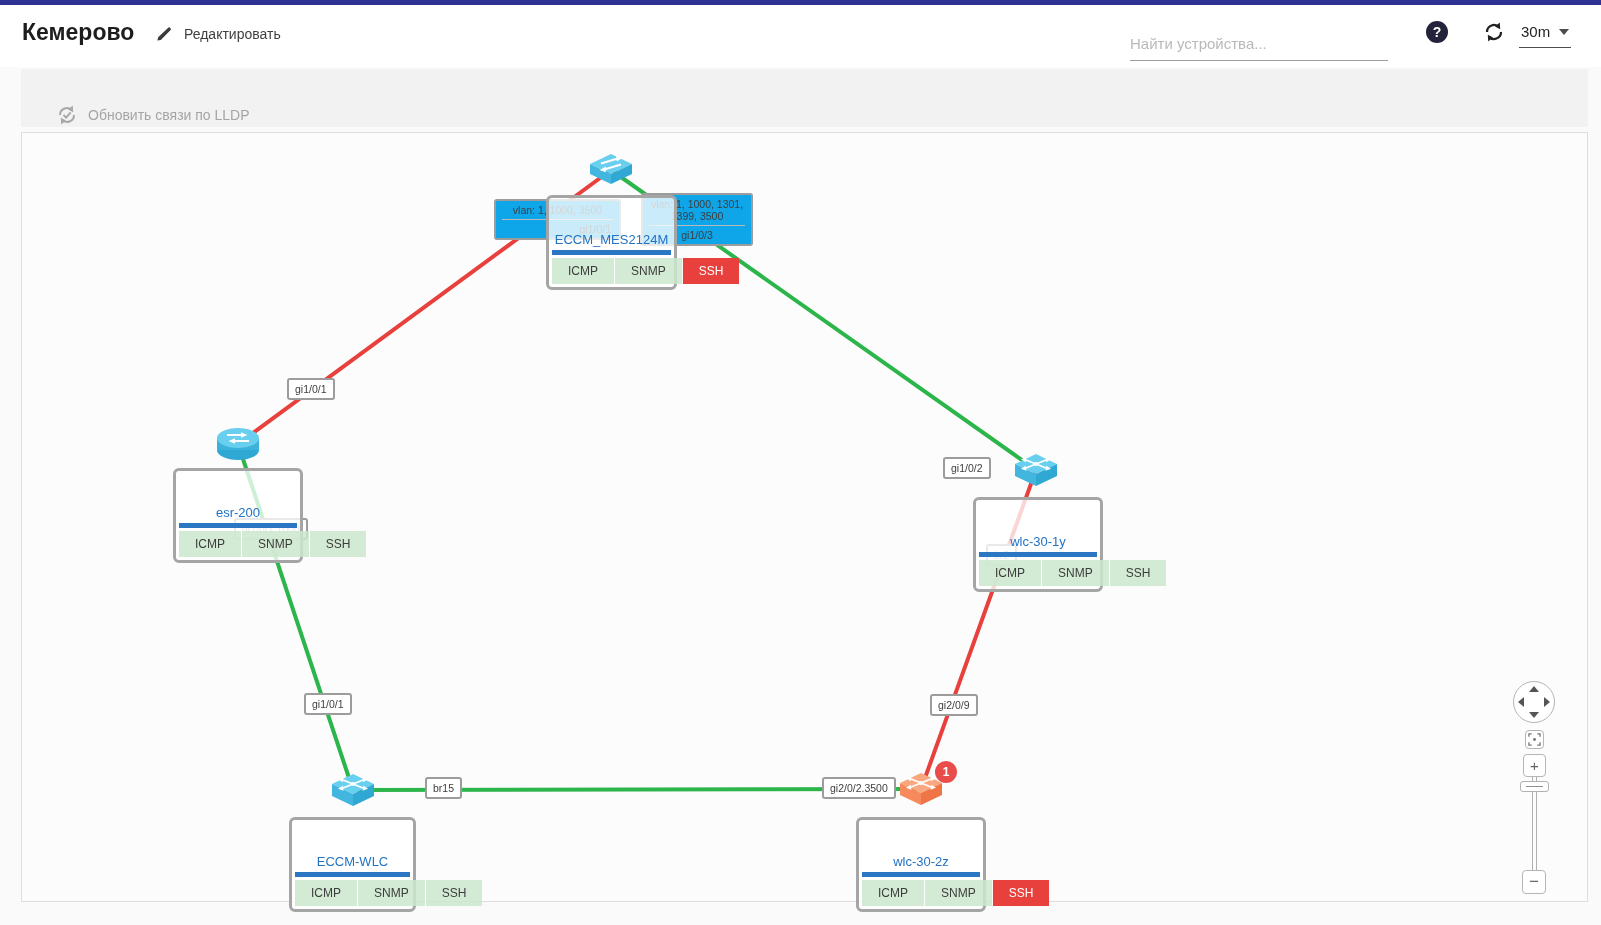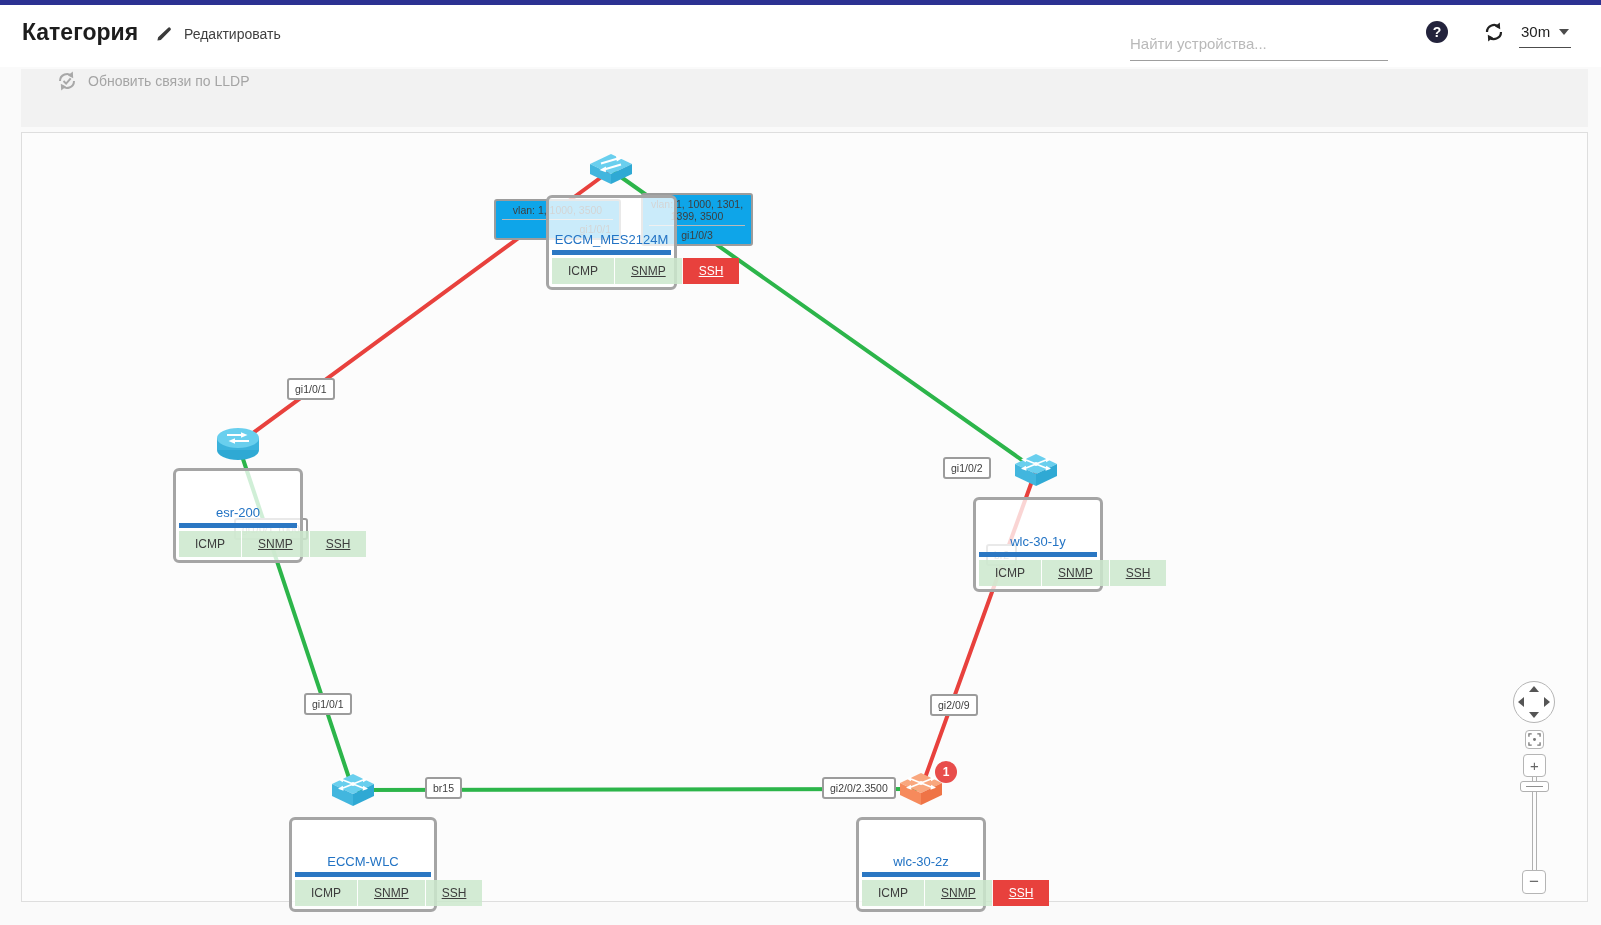--- a/index.html
+++ b/index.html
@@ -29,21 +29,21 @@
     background:#23233c; color:#fff; font-weight:700; font-size:14px; line-height:22px;
     text-align:center; cursor:pointer; }
   .refresh-btn { position:absolute; left:1482px; top:15px; cursor:pointer; }
   .interval { position:absolute; left:1519px; top:18px; display:flex; align-items:center;
     border-bottom:1px solid #4c4c4c; padding:0 2px 7px 2px; cursor:pointer; }
   .interval-value { font-size:15px; color:#1f1f1f; margin-right:9px; }
   .interval .caret-down { border-top-color:#4c4c4c; }
 
   
   .lldp-bar { margin:2px 13px 0 21px; height:58px; background:#f2f2f2;
-    display:flex; align-items:flex-start; }
+    display:flex; align-items:flex-end; }
   .lldp-btn { display:flex; align-items:center; margin-left:34px; cursor:default; }
   .lldp-label { font-size:14px; color:#a5a5a5; margin-left:9px; }
 
   
   .map { position:relative; margin:5px 13px 0 21px; height:770px;
     background:#fcfcfc; border:1px solid #dedede; }
   .links-svg { position:absolute; left:0; top:0; z-index:0; }
   .link-up   { stroke:#2cb54a; stroke-width:4; stroke-linecap:round; }
   .link-down { stroke:#e8413d; stroke-width:4; stroke-linecap:round; }
 
@@ -61,21 +61,21 @@
     background:#e84d4b; color:#fff; font-size:12px; font-weight:700; line-height:22px;
     text-align:center; }
 
   .node-card { position:absolute; z-index:5; background:rgba(255,255,255,0.78);
     border:3px solid #a5a5a5; border-radius:6px; }
   .card-title { font-size:13px; color:#2273c4; text-align:center; padding:4px 2px 3px 2px; cursor:pointer;margin-top:30px; }
   .card-bar { height:5px; background:#2b77c3; margin:0 3px; }
   .card-badges { display:flex; margin:3px; }
   .badge { flex:1; text-align:right; font-size:12px; color:#3c3c3c; padding:6px 16px;
     background:rgba(203,231,205,0.85); }
-  .badge + .badge { border-left:1px solid rgba(255,255,255,0.95);text-decoration:underline; }
+  .badge + .badge { border-left:1px solid rgba(255,255,255,0.95); }
   .badge.alert { background:#e8413d; color:#fff; }
 
   
   .pan-circle { position:absolute; left:1491px; top:548px; width:42px; height:42px; z-index:6;
     border:1px solid #b5b5b5; border-radius:50%; background:#fff; cursor:pointer; }
   .pan-arrow { position:absolute; width:0; height:0; }
   .pan-up    { left:50%; top:4px;  transform:translateX(-50%);
     border-left:5px solid transparent; border-right:5px solid transparent; border-bottom:6px solid #555; }
   .pan-down  { left:50%; bottom:4px; transform:translateX(-50%);
     border-left:5px solid transparent; border-right:5px solid transparent; border-top:6px solid #555; }
@@ -96,21 +96,21 @@
     background:#fff; border:1px solid #b0b0b0; border-radius:3px; cursor:grab;
     display:flex; align-items:center; justify-content:center; }
   .slider-handle span { display:block; width:17px; height:0; border-top:1px solid #8f8f8f; }
 </style>
 </head>
 <body>
 
 <div class="topbar"></div>
 
 <div class="header">
-  <div class="page-title">Категория</div>
+  <div class="page-title">Кемерово</div>
 
   <div class="edit-group">
     <svg width="17" height="17" viewBox="0 0 24 24">
       <path d="M3 17.2 L2 22 L6.8 21 L20.3 7.5 a2.4 2.4 0 0 0 -3.4 -3.4 Z" fill="#3a3a3a"></path>
     </svg>
     <span class="edit-label">Редактировать</span>
   </div>
 
 
   <input class="search-input" type="text" placeholder="Найти устройства..." style="">
@@ -273,21 +273,21 @@
   <div class="node-card" style="left:951px; top:364px; width:130px;">
     <div class="card-title">wlc-30-1y</div>
     <div class="card-bar"></div>
     <div class="card-badges">
       <div class="badge">ICMP</div>
       <div class="badge">SNMP</div>
       <div class="badge">SSH</div>
     </div>
   </div>
 
-  <div class="node-card" style="left:267px; top:684px; width:148px;">
+  <div class="node-card" style="left:267px; top:684px; width:127px;">
     <div class="card-title">ECCM-WLC</div>
     <div class="card-bar"></div>
     <div class="card-badges">
       <div class="badge">ICMP</div>
       <div class="badge">SNMP</div>
       <div class="badge">SSH</div>
     </div>
   </div>
 
   <div class="node-card" style="left:834px; top:684px; width:130px;">

